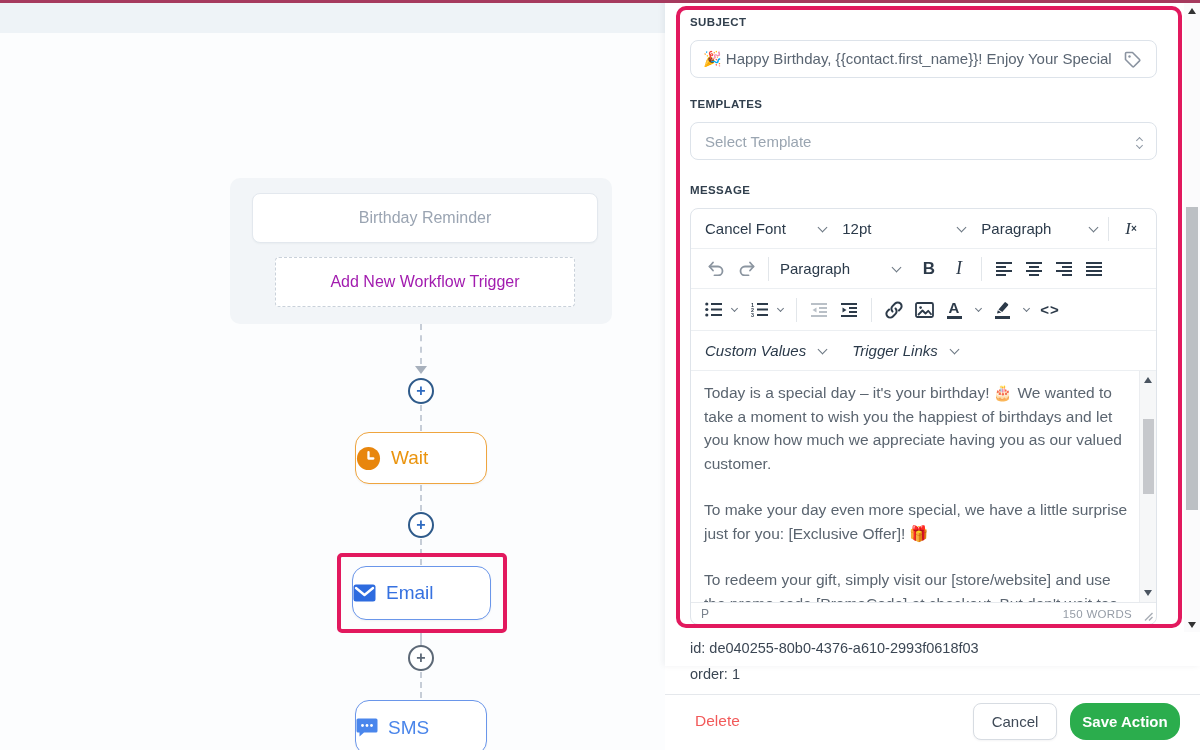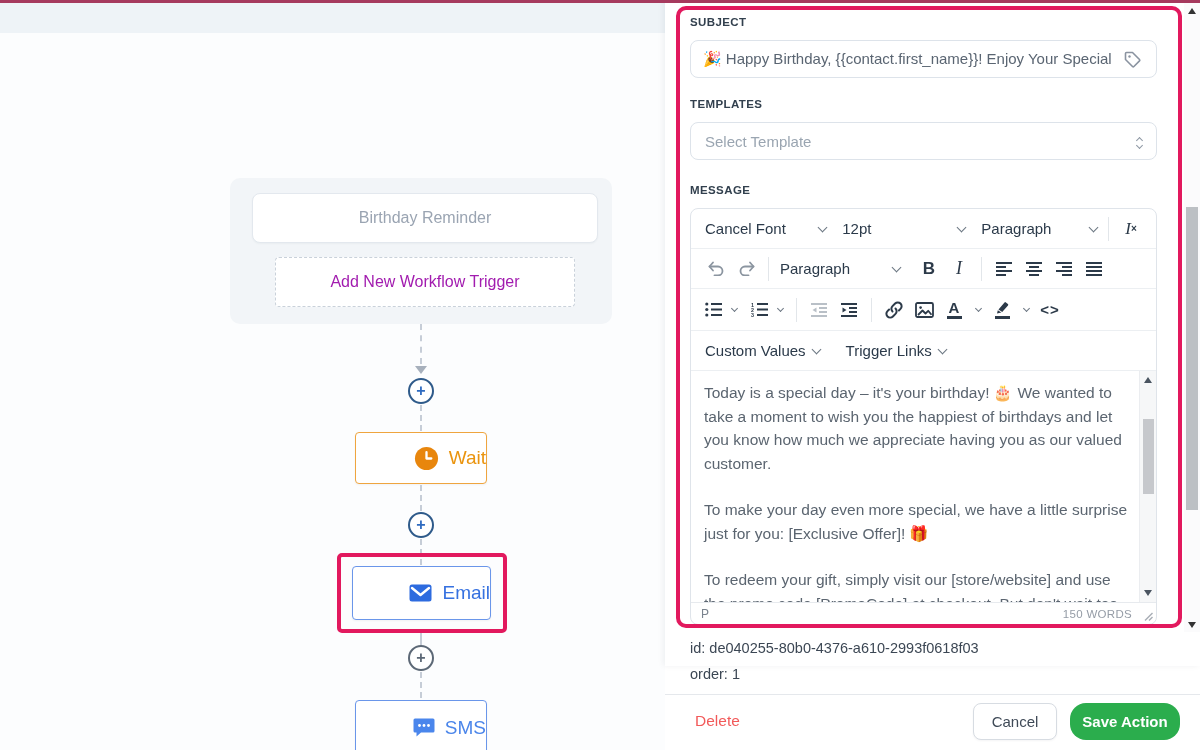--- a/index.html
+++ b/index.html
@@ -37,22 +37,22 @@
 
   .vdash { position:absolute; left:420px; width:0; border-left:2px dashed #c6cdd7; }
   .arrow-down { position:absolute; left:415px; width:0; height:0;
     border-left:6px solid transparent; border-right:6px solid transparent; border-top:8px solid #a7b0bc; }
   .plus-circle { position:absolute; left:408px; width:26px; height:26px; border-radius:50%;
     background:#fff; display:flex; align-items:center; justify-content:center;
     font-size:16px; font-weight:700; cursor:pointer; }
   .plus-blue { border:2px solid #2e5a8a; color:#2f6bc0; }
   .plus-gray { border:2px solid #5c6876; color:#5c6876; }
 
-  .node { position:absolute; background:#fff; border-radius:4px; display:flex; align-items:center;
-    justify-content:flex-end; gap:10px; cursor:pointer; box-shadow:0 1px 2px rgba(30,40,60,.05); }
+  .node { position:absolute; background:#fff; border-radius:14px; display:flex; align-items:center;
+    justify-content:flex-start; gap:10px; cursor:pointer; box-shadow:0 1px 2px rgba(30,40,60,.05); }
   .node-wait { left:355px; top:287px; width:132px; height:52px; border:1px solid #efa53f;
     color:#ea940e; font-size:19px; }
   .node-email { left:352px; top:421px; width:139px; height:54px; border:1px solid #6a96ea;
     color:#3671e0; font-size:19px; }
   .node-sms { left:355px; top:555px; width:132px; height:55px; border:1px solid #6a96ea;
     color:#4a85ea; font-size:19px; }
 
   .annot { position:absolute; border:4px solid #e2195e; pointer-events:none; z-index:30; }
   .annot-email { left:337px; top:408px; width:170px; height:80px; border-radius:5px; }
 
@@ -89,21 +89,21 @@
     cursor:pointer; color:#2c3a49; border-radius:3px; flex:0 0 auto; }
   .tb-btn.disabled { color:#b9c0c7; cursor:default; }
   .tb-bold { font-weight:800; font-size:17px; }
   .tb-italic { font-style:italic; font-family:"Liberation Serif","DejaVu Serif",serif; font-size:18px; }
   .tb-code { font-size:15px; font-weight:700; letter-spacing:1px; }
   .clearfmt { font-family:"Liberation Serif","DejaVu Serif",serif; font-style:italic; font-size:17px; }
   .clearfmt sub { font-style:normal; font-size:10px; font-family:"Liberation Sans",sans-serif; font-weight:700; }
   .color-btn { display:flex; flex-direction:column; align-items:center; gap:2px; }
   .color-btn .a { font-size:15px; font-weight:700; line-height:13px; }
   .color-btn .bar { width:15px; height:3px; background:#2c3a49; }
-  .tb-text-btn { display:flex; align-items:center; gap:7px; font-size:15px; color:#2b3a4a; cursor:pointer; }
+  .tb-text-btn { display:flex; align-items:center; gap:13px; font-size:15px; color:#2b3a4a; cursor:pointer;font-style:italic; }
 
   .msg-area { position:relative; flex:1 1 auto; overflow:hidden; }
   .msg-text { position:absolute; left:0; top:0; right:17px; bottom:0; padding:10px 6px 0 13px;
     font-size:15.5px; line-height:23.5px; color:#5b6570; overflow:hidden; cursor:text; }
   .msg-text p { margin-bottom:23px; }
   .inner-sb { position:absolute; right:0; top:0; bottom:0; width:17px; background:#f6f7f8; border-left:1px solid #ebedf0; }
   .inner-sb .thumb { position:absolute; left:3px; width:11px; top:48px; height:75px; background:#c6c8cc; }
   .tri-up { width:0; height:0; border-left:4.5px solid transparent; border-right:4.5px solid transparent;
     border-bottom:6px solid #4a5460; position:absolute; left:4px; top:6px; }
   .tri-down { width:0; height:0; border-left:4.5px solid transparent; border-right:4.5px solid transparent;

